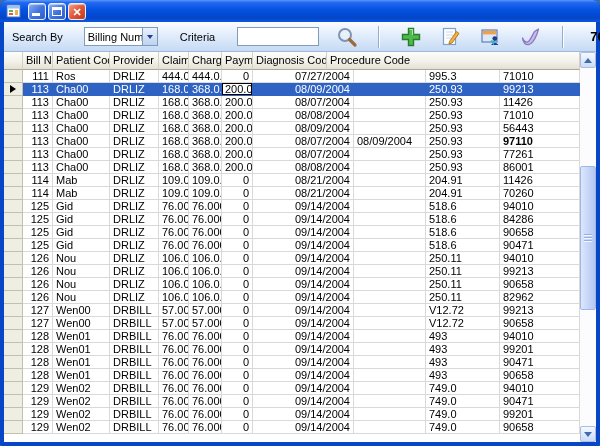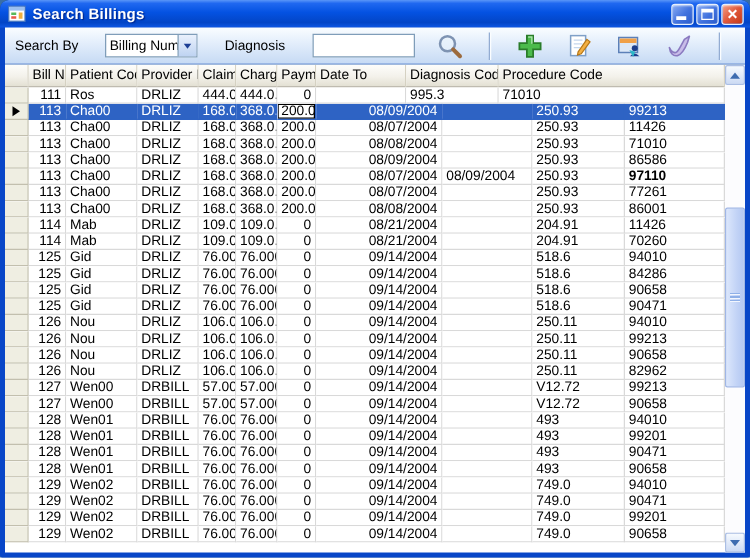--- a/index.html
+++ b/index.html
@@ -122,41 +122,40 @@
 <div class="window">
 
   <div class="titlebar">
     <svg class="title-icon" viewBox="0 0 16 16">
       <rect x="1" y="2" width="13" height="12" fill="#FFFFFF" stroke="#4878C0"></rect>
       <rect x="1.5" y="2.5" width="12" height="3" fill="#9CC0F0"></rect>
       <rect x="3" y="7" width="4" height="2" fill="#58B858"></rect>
       <rect x="3" y="10" width="4" height="2" fill="#E85848"></rect>
       <rect x="9" y="7" width="3" height="5" fill="#F0B040"></rect>
     </svg>
-    <span class="title-text">Search Billings</span>
     <div class="winbtn">
         <span class="glyph-min"></span>
       </div>
     <div class="winbtn">
         <span class="glyph-max"></span>
       </div>
     <div class="winbtn close">
         <span class="glyph-x">✕</span>
       </div>
   </div>
 
   <div class="toolbar">
     <span class="tb-label">Search By</span>
     <div class="combo">
       <span class="combo-value">Billing Number</span>
       <span class="combo-btn">
           <span class="tri-down"></span>
         </span>
     </div>
-    <span class="tb-label">Diagnosis</span>
+    <span class="tb-label">Criteria</span>
     <input class="textinput" type="text" value="" style="">
 
     <div class="tb-iconbtn">
       <svg width="22" height="22" viewBox="0 0 22 22">
         <circle cx="9" cy="9" r="6" fill="#EAF2FB" fill-opacity="0.65" stroke="#7E93B2" stroke-width="2"></circle>
         <line x1="13.5" y1="13.5" x2="19" y2="19" stroke="#9C6A3C" stroke-width="3.2" stroke-linecap="round"></line>
       </svg>
     </div>
     <div class="tb-sep"></div>
     <div class="tb-iconbtn">
@@ -195,33 +194,33 @@
   <div class="gridwrap">
     <div class="grid-main">
       <div class="header-row" id="header-row">
           <div class="hcell ind-h"></div>
           <div class="hcell ar" style="width: 30px;">Bill No.</div>
           <div class="hcell al" style="width: 57px;">Patient Code</div>
           <div class="hcell al" style="width: 49px;">Provider ID</div>
           <div class="hcell ar" style="width: 30px;">Claims</div>
           <div class="hcell ar" style="width: 33px;">Charges</div>
           <div class="hcell al" style="width: 31px;">Payme...</div>
-          <div class="hcell al" style="width: 72px;">Date To</div>
           <div class="hcell al" style="width: 74px;">Diagnosis Code</div>
           <div class="hcell al" style="width: 77px; flex: 1 0 auto;">Procedure Code</div>
         </div>
       <div class="rows" id="rows">
           <div class="grow">
             <div class="ind"></div>
             <div class="cell ar" style="width: 30px;">111</div>
             <div class="cell al" style="width: 57px;">Ros</div>
             <div class="cell al" style="width: 49px;">DRLIZ</div>
             <div class="cell ar" style="width: 30px;">444.0...</div>
             <div class="cell ar" style="width: 33px;">444.0...</div>
             <div class="cell ar" style="width: 31px;">0</div>
+            <div class="cell ar" style="width: 101px;">07/27/2004</div>
             <div class="cell al" style="width: 72px;"></div>
             <div class="cell al" style="width: 74px;">995.3</div>
             <div class="cell al" style="width: 77px; flex: 1 0 auto;">71010</div>
           </div>
           <div class="grow sel">
             <div class="ind">
               <span class="row-arrow"></span>
             </div>
             <div class="cell ar" style="width: 30px;">113</div>
             <div class="cell al" style="width: 57px;">Cha00</div>
@@ -264,21 +263,21 @@
             <div class="ind"></div>
             <div class="cell ar" style="width: 30px;">113</div>
             <div class="cell al" style="width: 57px;">Cha00</div>
             <div class="cell al" style="width: 49px;">DRLIZ</div>
             <div class="cell ar" style="width: 30px;">168.0...</div>
             <div class="cell ar" style="width: 33px;">368.0...</div>
             <div class="cell ar" style="width: 31px;">200.0...</div>
             <div class="cell ar" style="width: 101px;">08/09/2004</div>
             <div class="cell al" style="width: 72px;"></div>
             <div class="cell al" style="width: 74px;">250.93</div>
-            <div class="cell al" style="width: 77px; flex: 1 0 auto;">86586</div>
+            <div class="cell al" style="width: 77px; flex: 1 0 auto;">56443</div>
           </div>
           <div class="grow">
             <div class="ind"></div>
             <div class="cell ar" style="width: 30px;">113</div>
             <div class="cell al" style="width: 57px;">Cha00</div>
             <div class="cell al" style="width: 49px;">DRLIZ</div>
             <div class="cell ar" style="width: 30px;">168.0...</div>
             <div class="cell ar" style="width: 33px;">368.0...</div>
             <div class="cell ar" style="width: 31px;">200.0...</div>
             <div class="cell ar" style="width: 101px;">08/07/2004</div>

